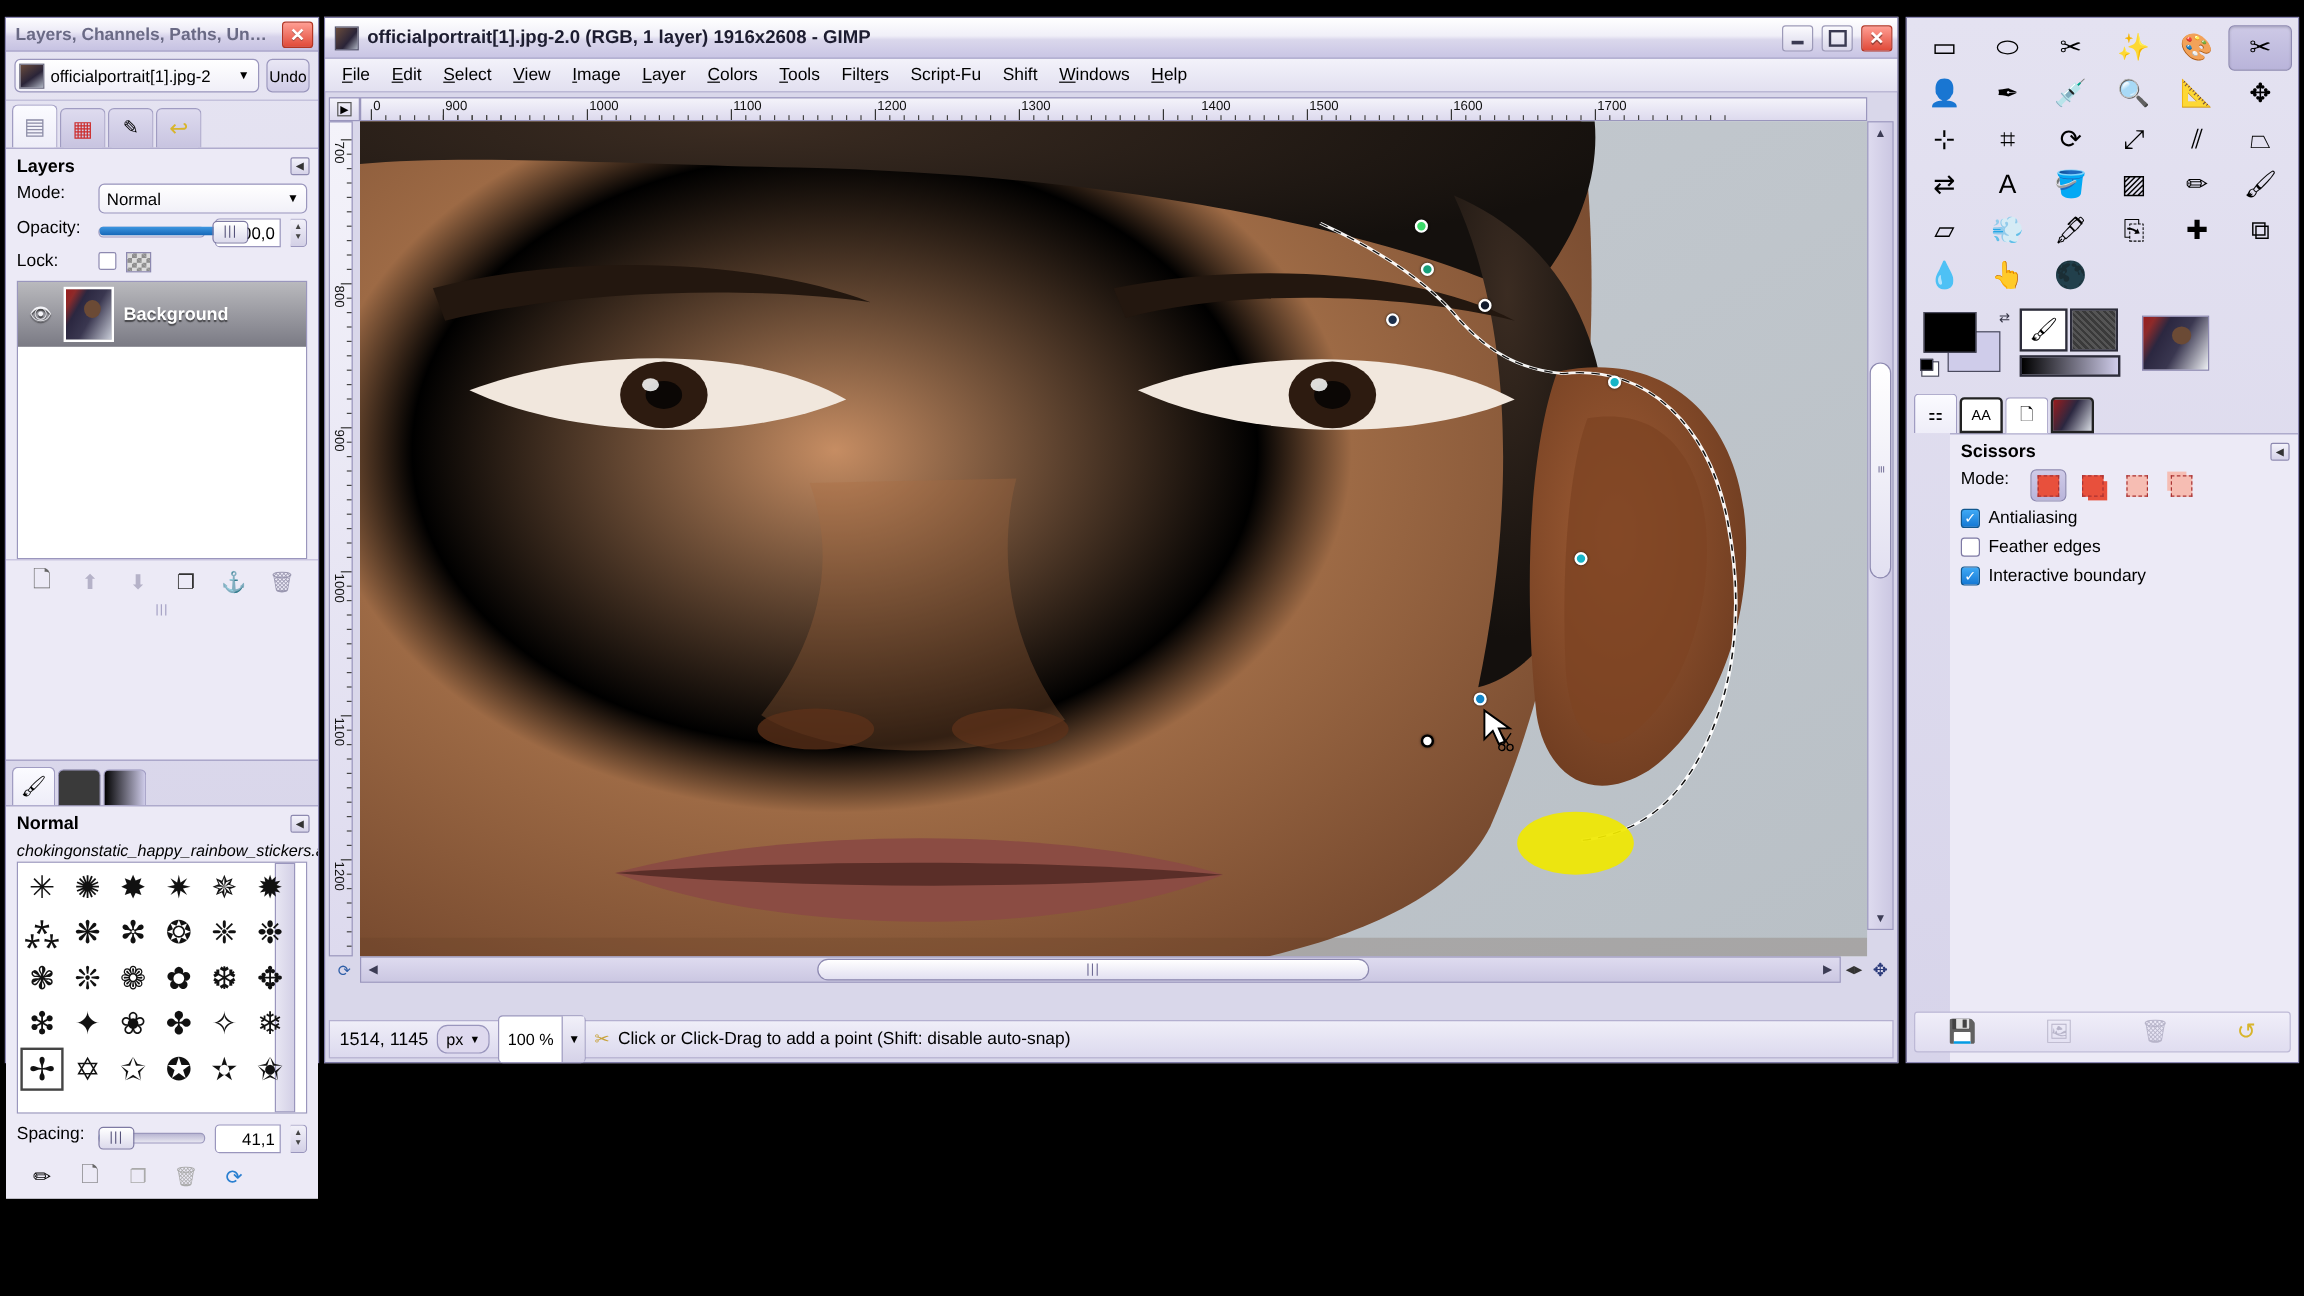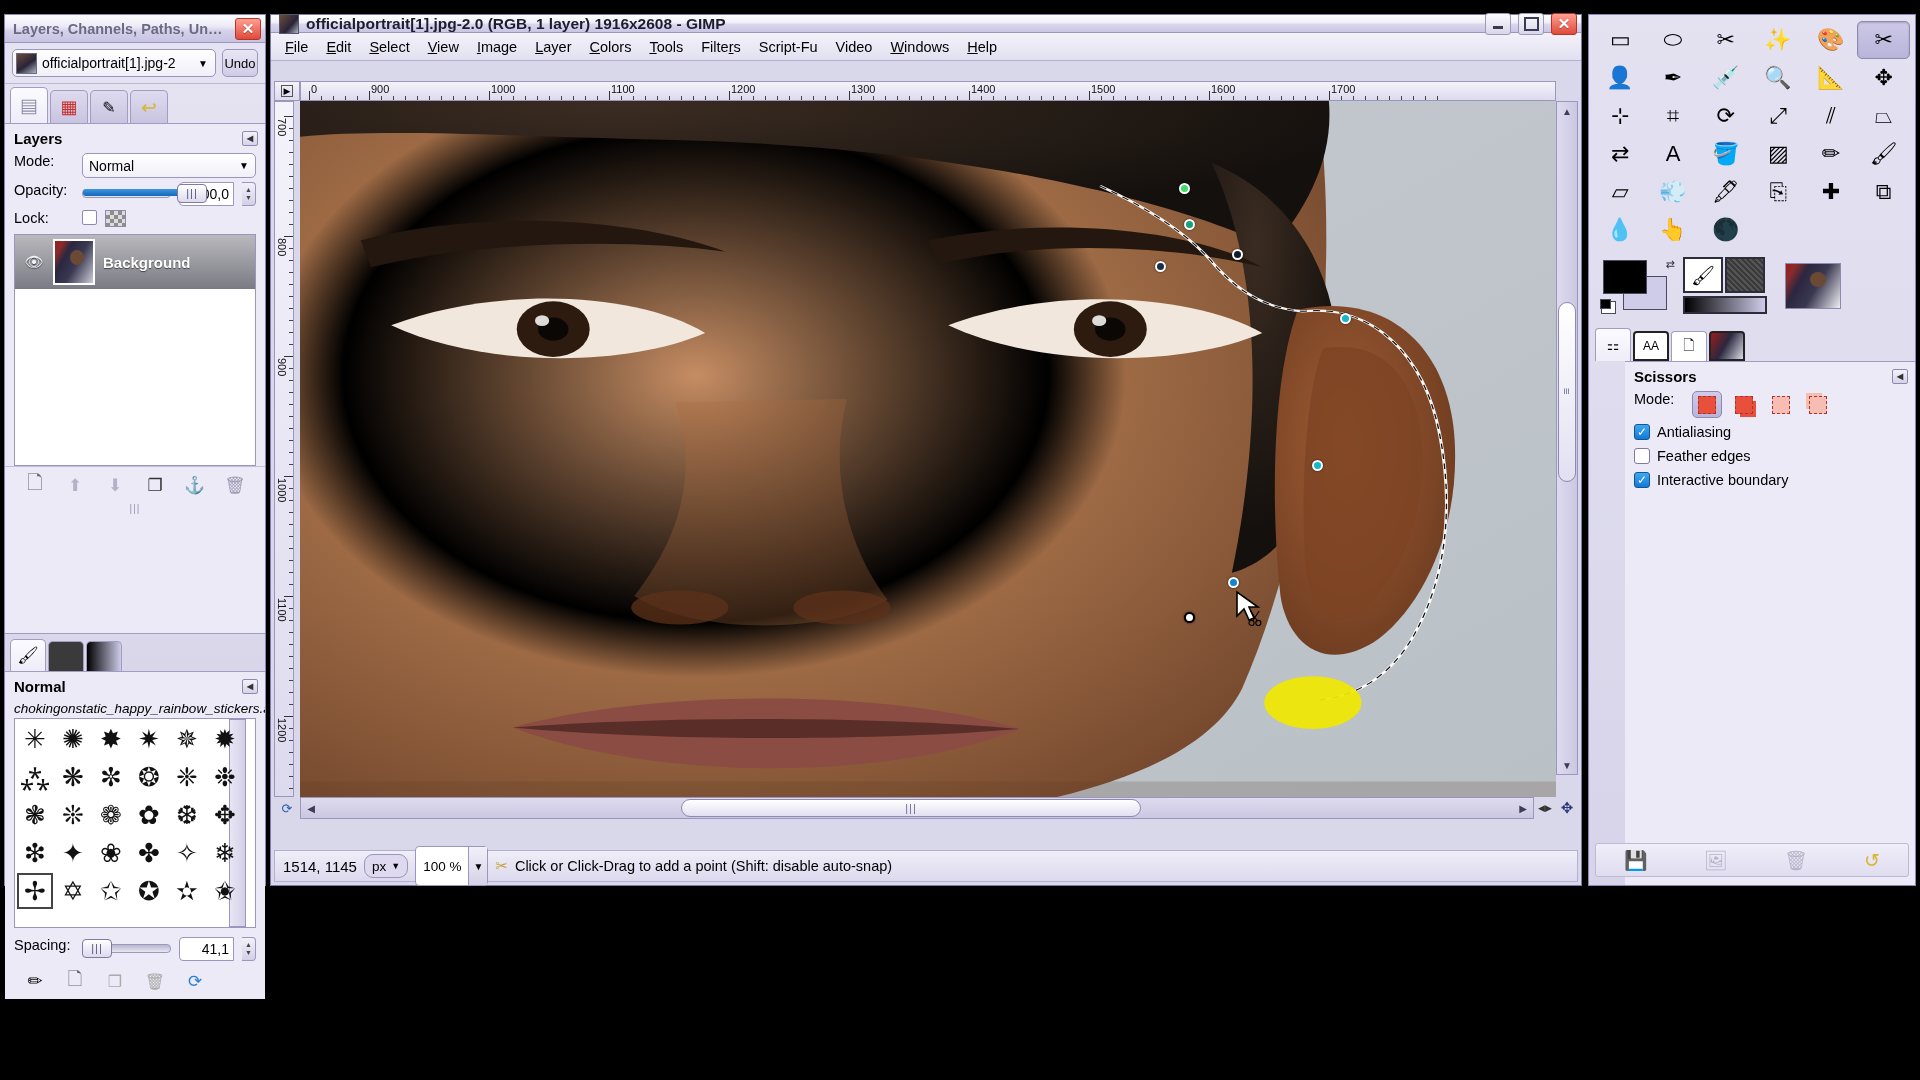--- a/index.html
+++ b/index.html
@@ -113,21 +113,21 @@
   .bg-cell{ position:absolute; width:36px; height:36px; display:flex;
      align-items:center; justify-content:center; font-size:26px; color:#111; }
   .brush-scroll{ position:absolute; right:9px; width:17px; top:0; bottom:0;
      background:linear-gradient(to right,#e8e6f3,#d3d0e6); border:1px solid #9a96bd; }
   .ital{ font-style:italic; font-size:13.5px; padding:2px 9px; white-space:nowrap;
      overflow:hidden; }
 
   
   #main-win{ left:270px; top:14px; width:1312px; height:872px; background:#d9d7ea;
      border:1px solid #7e7aa6; }
-  #main-win .win-title{ height:18px;
+  #main-win .win-title{ height:34px;
     background:linear-gradient(to bottom,#ffffff 0%,#f0eff8 45%,#dad7ec 55%,#c9c5e4 100%);justify-content:space-between; }
   #main-win .win-title .t-text{ color:#1d1d30; font-size:15.5px; }
   .title-ico{ width:20px; height:20px; flex:none;
      background:linear-gradient(130deg,#6a4c3c,#2a2438 60%,#b0b6c4); border:1px solid #55556b; }
 
   .menubar{ display:flex; align-items:center; height:28px; padding:0 5px;
      background:linear-gradient(to bottom,#f3f2fa,#e2e0f0); border-bottom:1px solid #b4b0d0; }
   .menubar .mi{ padding:3px 9px; font-size:14.5px; }
   .menubar .mi u{ text-decoration:underline; }
 
@@ -437,21 +437,21 @@
       <div class="mi"><u>F</u>ile</div>
       <div class="mi"><u>E</u>dit</div>
       <div class="mi"><u>S</u>elect</div>
       <div class="mi"><u>V</u>iew</div>
       <div class="mi"><u>I</u>mage</div>
       <div class="mi"><u>L</u>ayer</div>
       <div class="mi"><u>C</u>olors</div>
       <div class="mi"><u>T</u>ools</div>
       <div class="mi">Filte<u>r</u>s</div>
       <div class="mi">Script-Fu</div>
-      <div class="mi">Video</div>
+      <div class="mi">Shift</div>
       <div class="mi"><u>W</u>indows</div>
       <div class="mi"><u>H</u>elp</div>
     </div>
 
   <div class="canvas-wrap">
     <div id="ruler-corner">
       <span style="font-size:9px;border:1px solid #555;padding:0 2px;">▶</span>
     </div>
     <div class="ruler" id="ruler-h">
         <div class="tickL" style="left: 8px;"></div>
@@ -514,21 +514,21 @@
         <div class="tickS" style="left: 560px;"></div>
         <div class="tickS" style="left: 572px;"></div>
         <div class="tickS" style="left: 584px;"></div>
         <div class="tickS" style="left: 596px;"></div>
         <div class="tickS" style="left: 608px;"></div>
         <div class="tickS" style="left: 620px;"></div>
         <div class="tickS" style="left: 632px;"></div>
         <div class="tickS" style="left: 644px;"></div>
         <div class="tickS" style="left: 656px;"></div>
         <div class="tickL" style="left: 668px;"></div>
-        <div class="rlab" style="left: 670px;">1400</div>
+        <div class="rlab" style="left: 700px;">1400</div>
         <div class="tickS" style="left: 680px;"></div>
         <div class="tickS" style="left: 692px;"></div>
         <div class="tickS" style="left: 704px;"></div>
         <div class="tickS" style="left: 716px;"></div>
         <div class="tickS" style="left: 728px;"></div>
         <div class="tickS" style="left: 740px;"></div>
         <div class="tickS" style="left: 752px;"></div>
         <div class="tickS" style="left: 764px;"></div>
         <div class="tickS" style="left: 776px;"></div>
         <div class="tickL" style="left: 788px;"></div>

